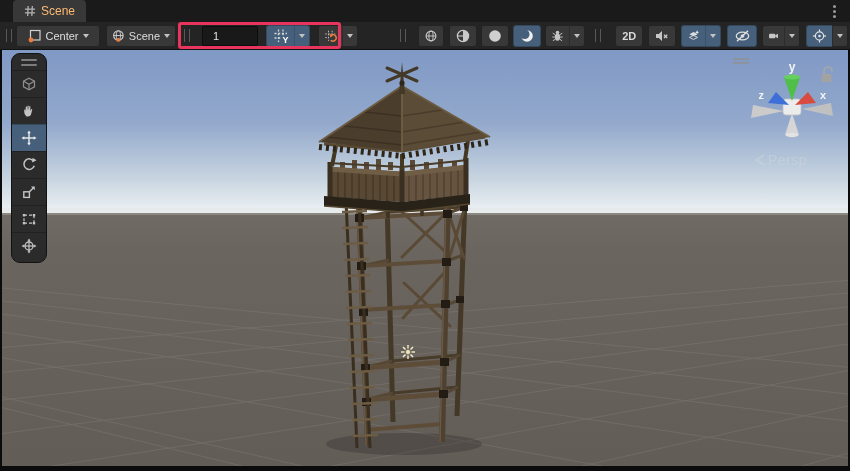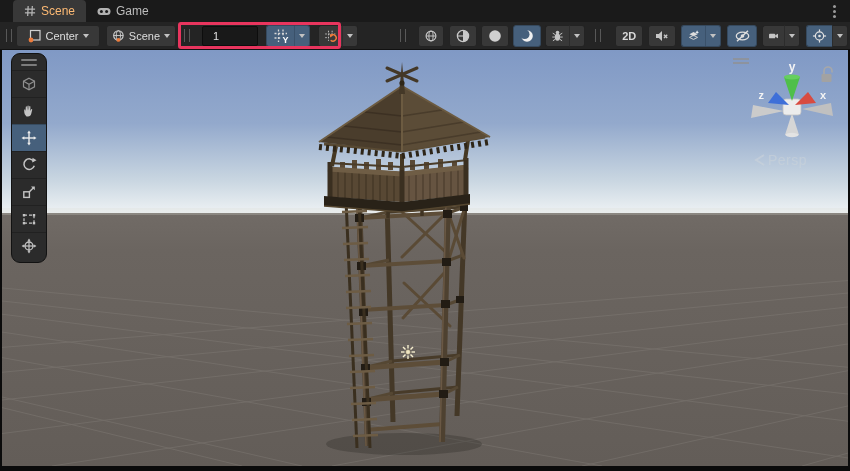--- a/index.html
+++ b/index.html
@@ -55,28 +55,20 @@
       <svg class="icon" width="12" height="12" viewBox="0 0 13 13">
         <g stroke="#b8b8b8" stroke-width="1.3">
             <line x1="4.5" y1="1" x2="4" y2="12"></line>
             <line x1="9" y1="1" x2="8.5" y2="12"></line>
             <line x1="1" y1="4.5" x2="12" y2="4.5"></line>
             <line x1="1" y1="8.5" x2="12" y2="8.5"></line>
           </g>
       </svg>
       <span>Scene</span>
     </div>
-    <div class="tab">
-      <svg class="icon" width="14" height="11" viewBox="0 0 14 11">
-        <rect x="0.5" y="2" width="13" height="7" rx="3.5" fill="#b2b2b2"></rect>
-        <circle cx="4.4" cy="5.5" r="1.5" fill="#1a1a1a"></circle>
-          <circle cx="9.6" cy="5.5" r="1.5" fill="#1a1a1a"></circle>
-      </svg>
-      <span>Game</span>
-    </div>
     <div class="kebab"></div>
   </div>
 
   <div class="toolbar">
     <div class="grabber"></div>
 
     <button class="tbtn w84">
       <svg class="icon" width="14" height="14" viewBox="0 0 14 14">
         <rect x="2.5" y="1.5" width="9.5" height="9.5" fill="none" stroke="#cfcfcf" stroke-width="1.2"></rect>
         <circle cx="3" cy="11" r="2.4" fill="#ed7c3c"></circle>

